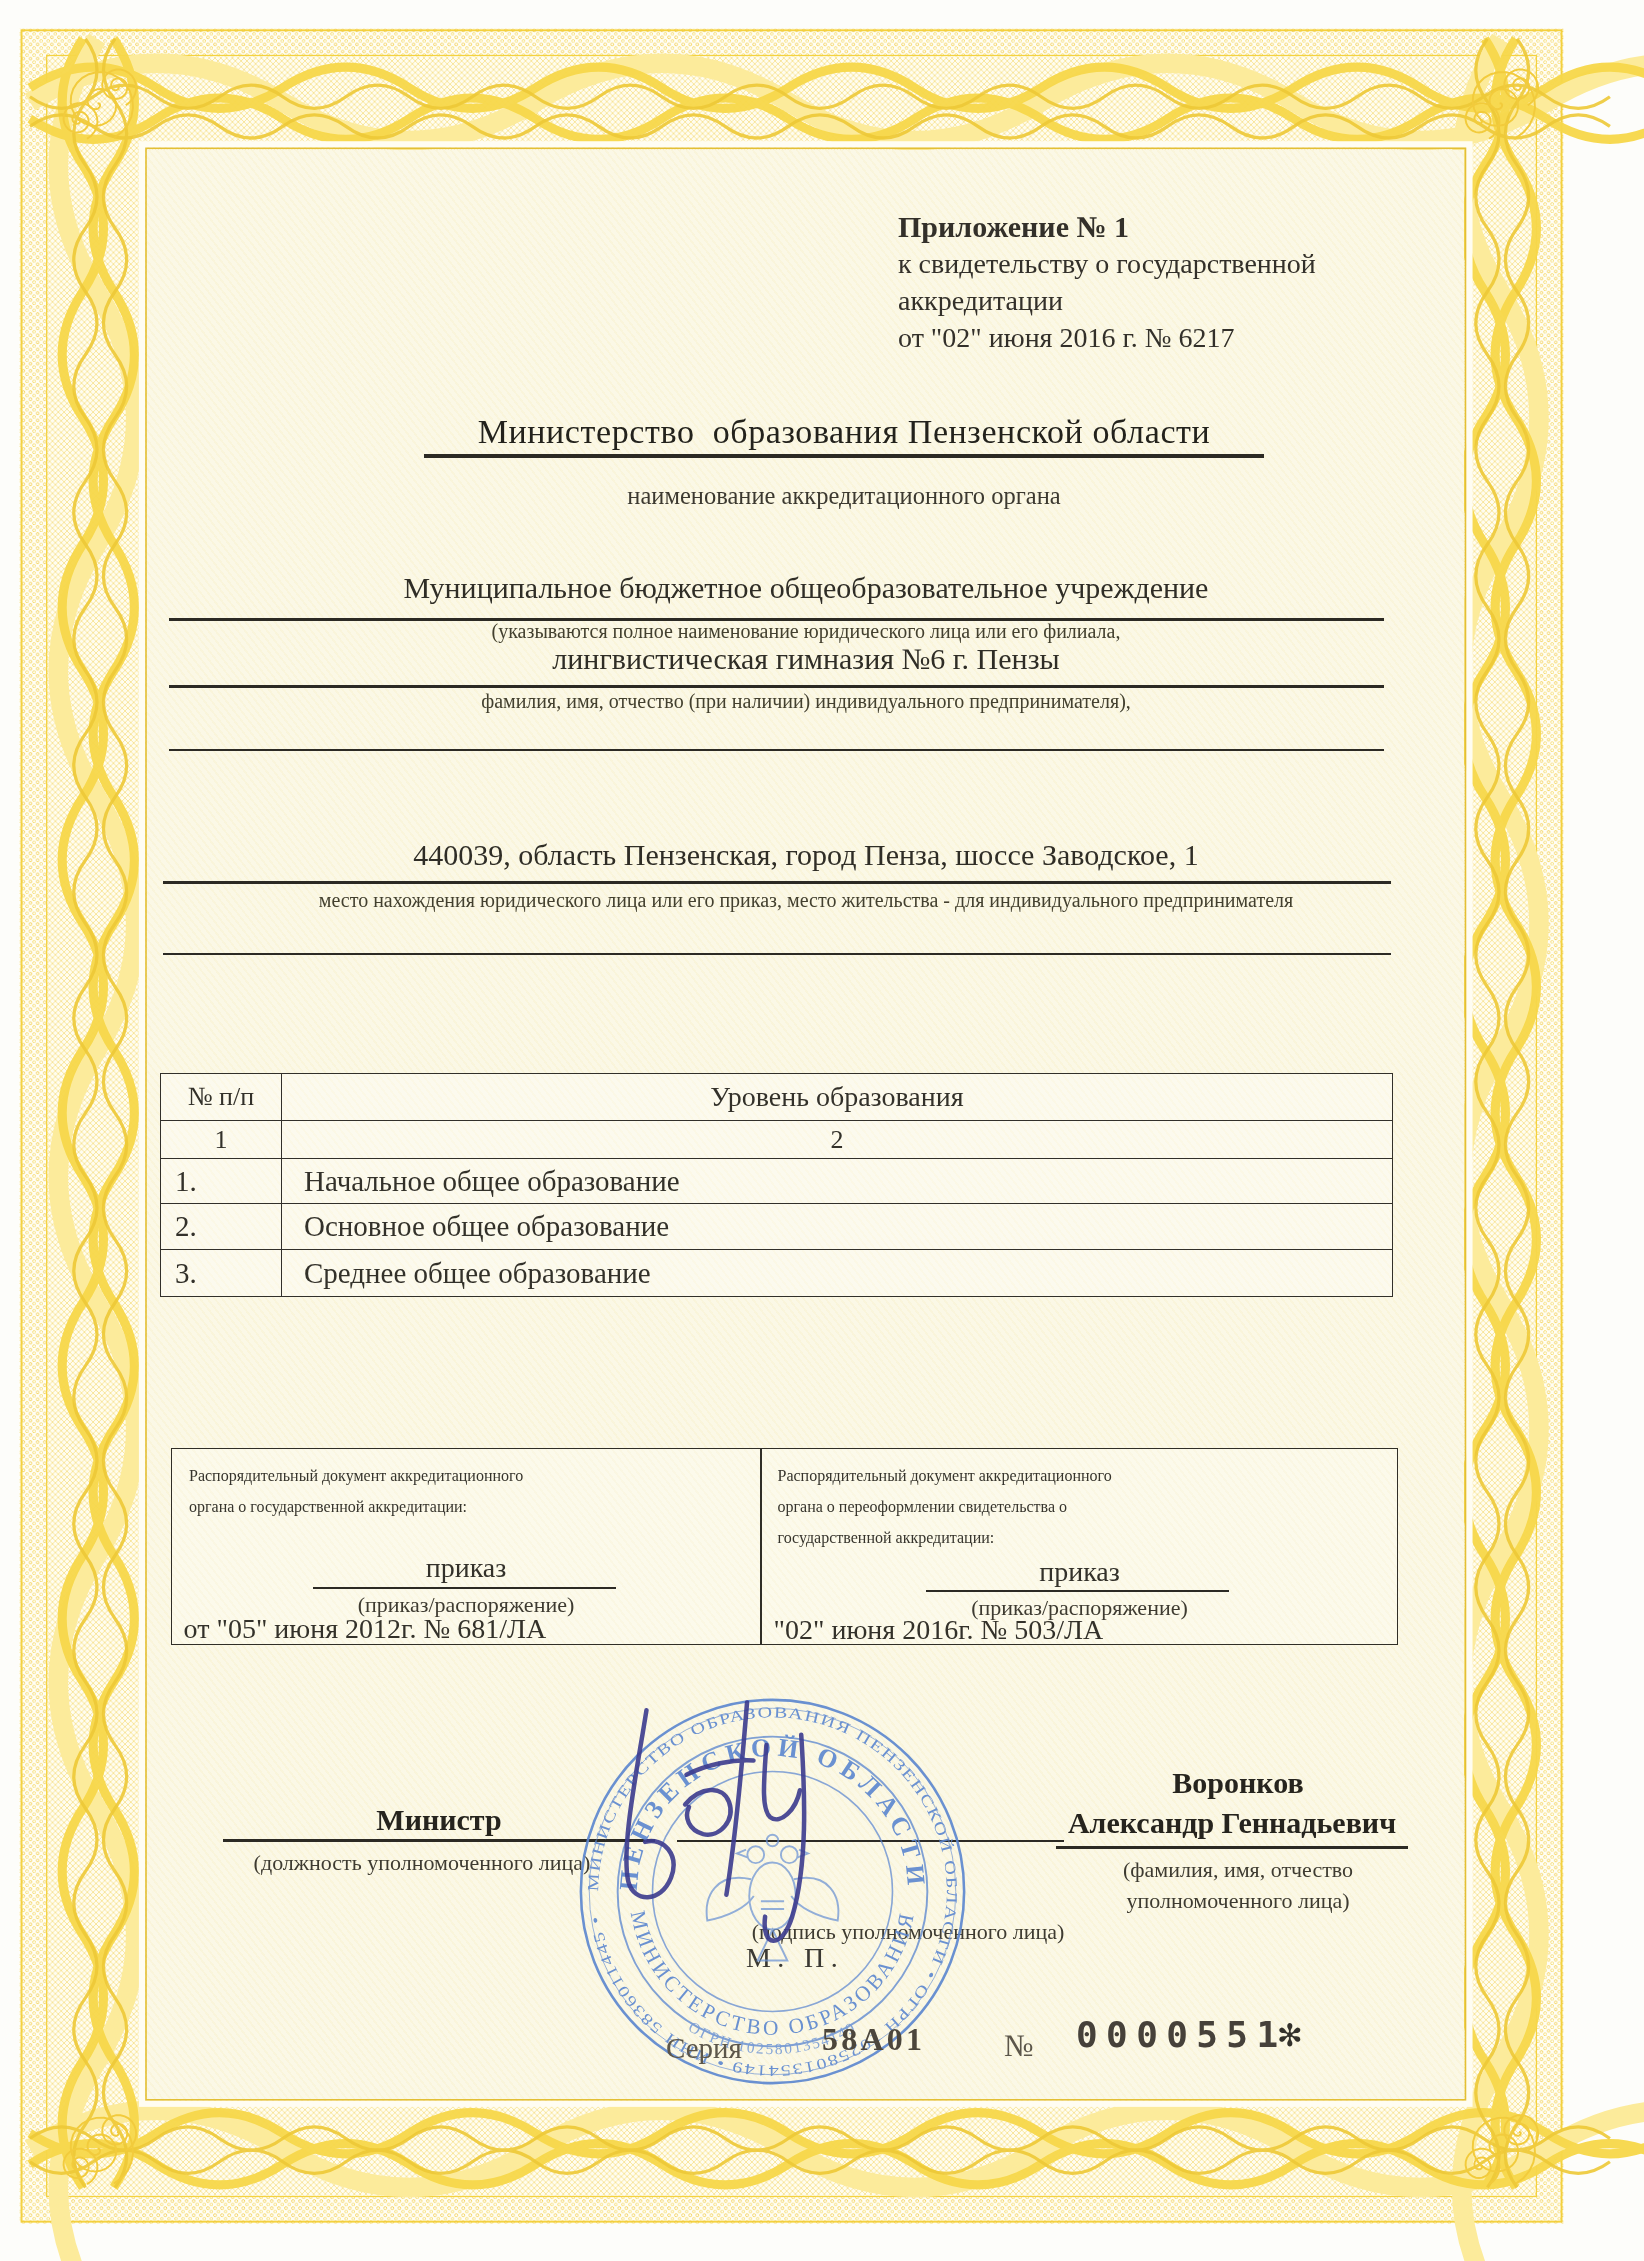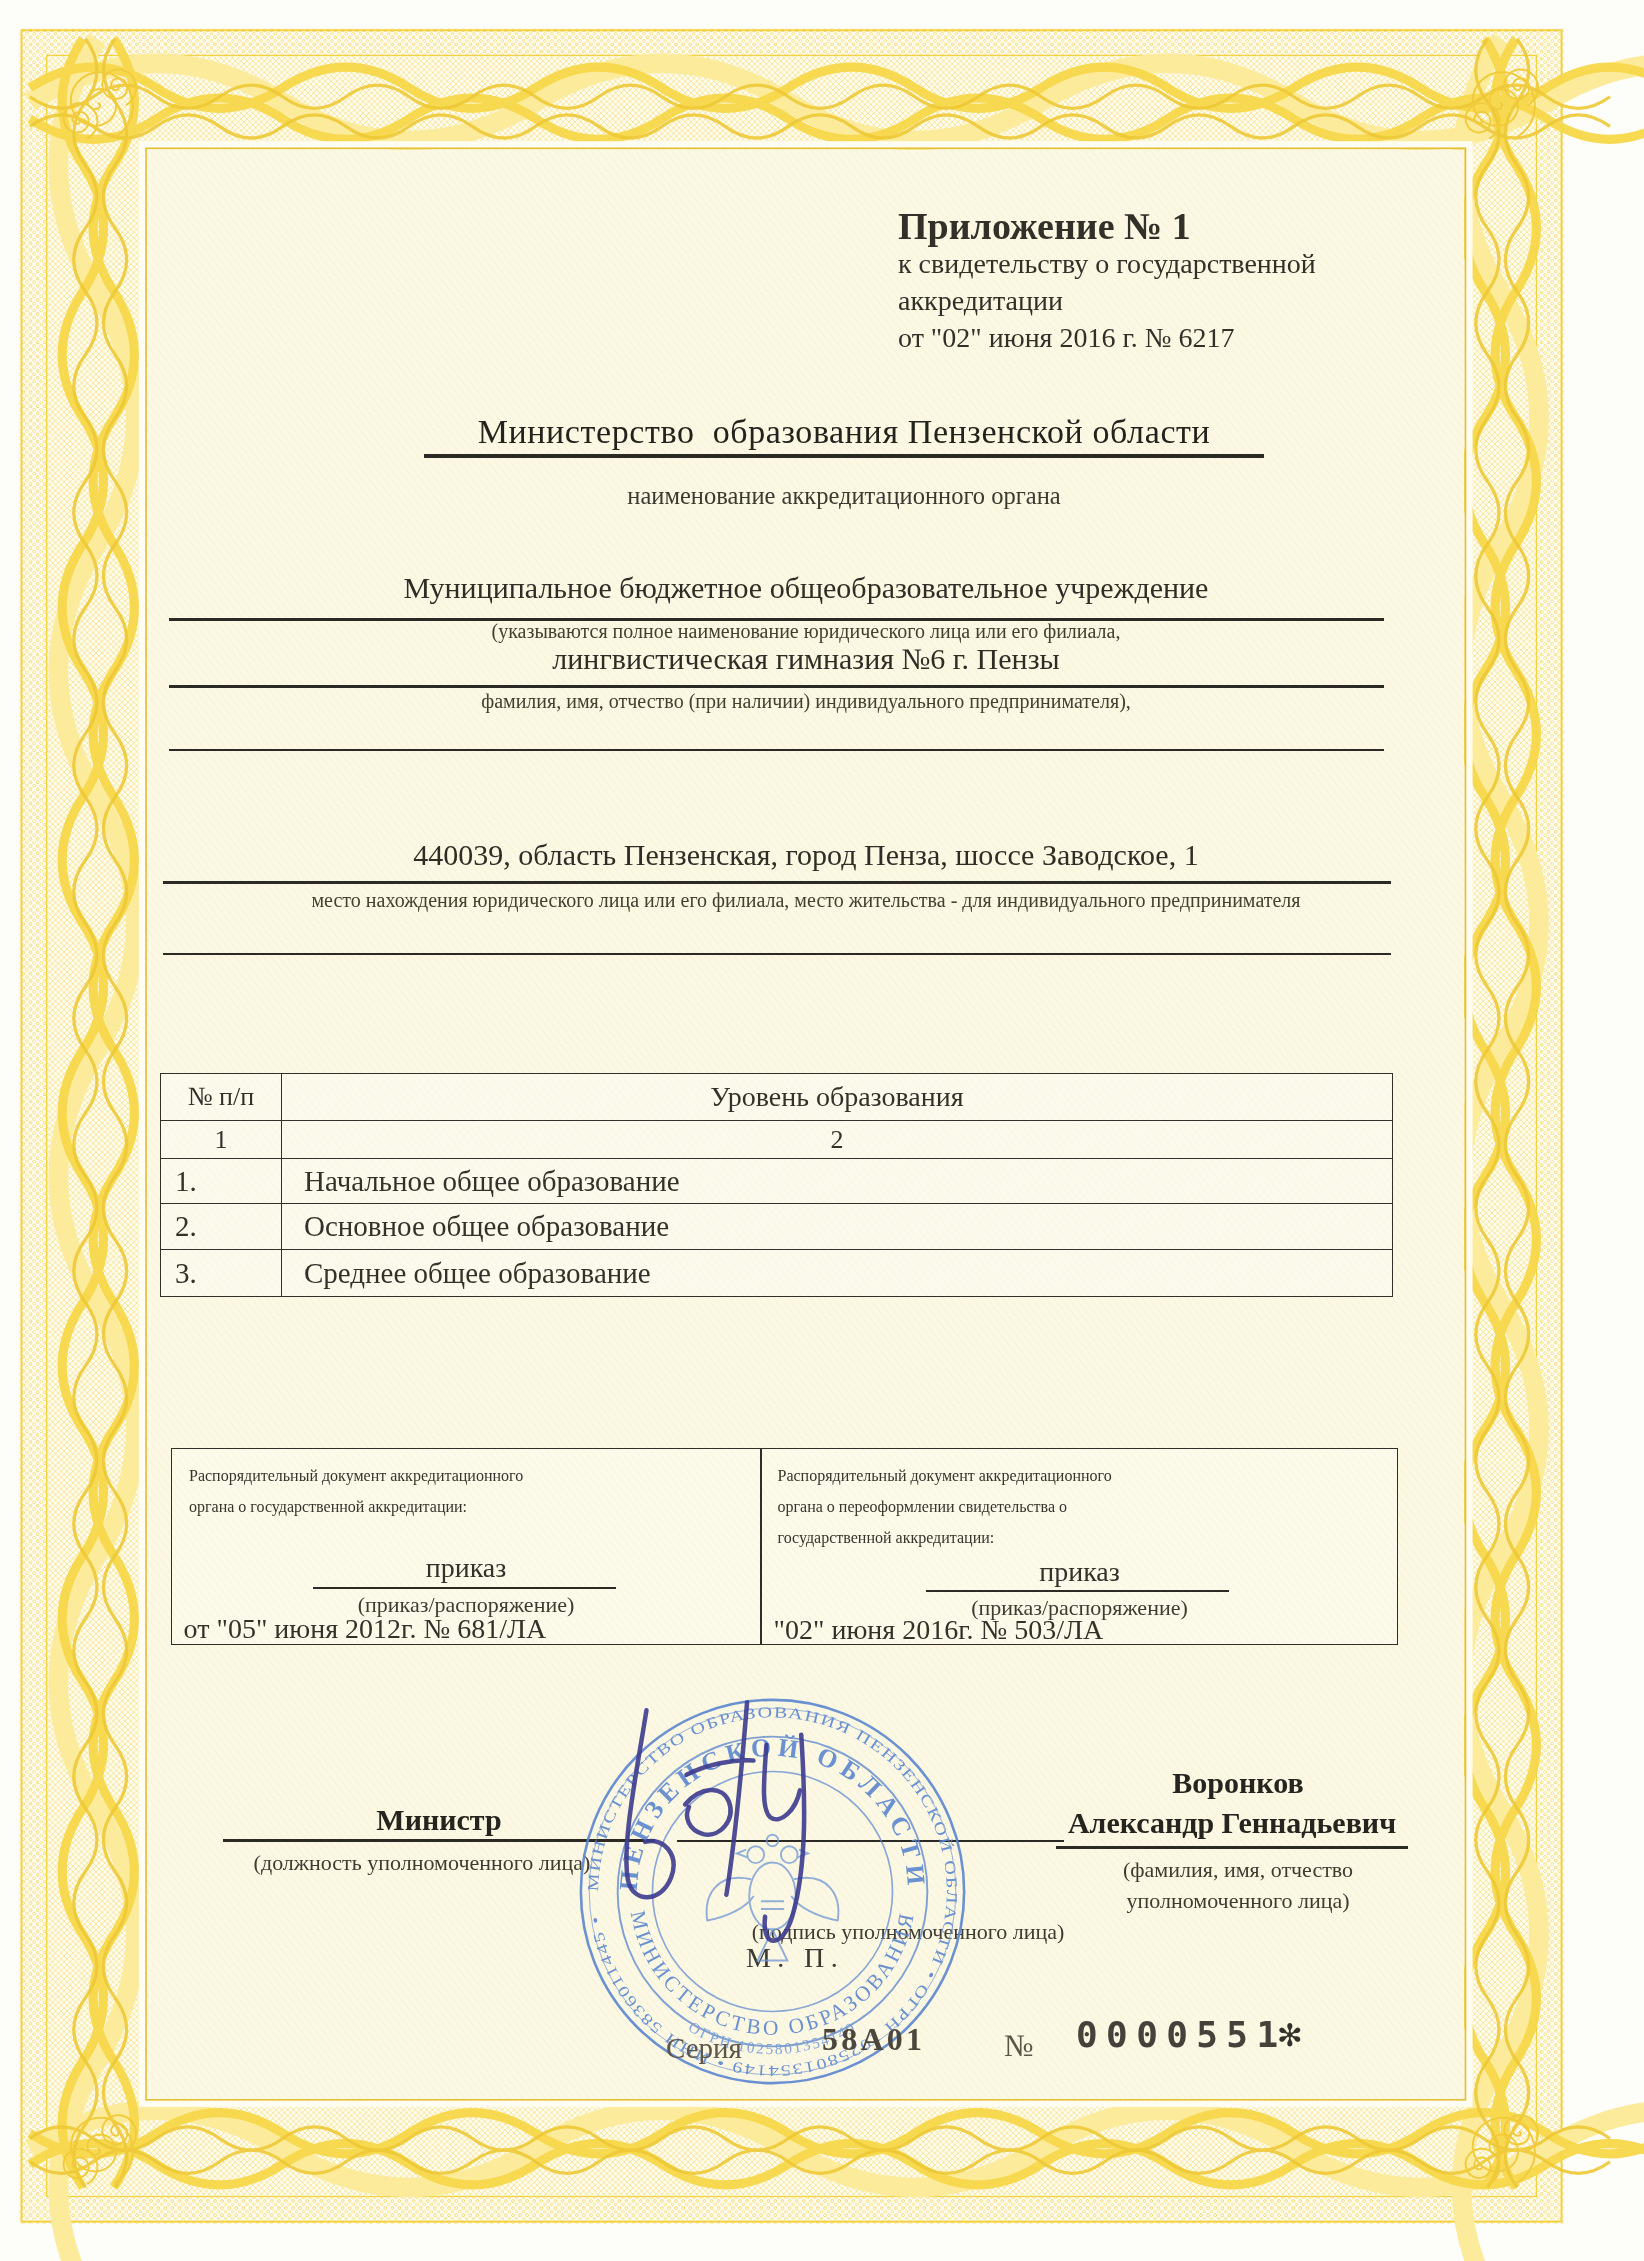--- a/index.html
+++ b/index.html
@@ -103,41 +103,41 @@
         <path d="M 2355 3306 L 2357.4 3306.5 L 2357.7 3307.3 L 2357.7 3308.3 L 2357.4 3309.3 L 2356.7 3310.3 L 2355.6 3311.2 L 2354.3 3311.7 L 2352.7 3311.8 L 2351.0 3311.5 L 2349.3 3310.7 L 2347.8 3309.4 L 2346.7 3307.6 L 2346.0 3305.5 L 2345.9 3303.1 L 2346.4 3300.6 L 2347.6 3298.3 L 2349.5 3296.2 L 2351.9 3294.6 L 2354.8 3293.7 L 2358.0 3293.5 L 2361.3 3294.1 L 2364.4 3295.6 L 2367.1 3298.0 L 2369.3 3301.1 L 2370.6 3304.7 L 2371.0 3308.7 L 2370.3 3312.8 L 2368.6 3316.7 L 2365.9 3320.2 L 2362.2 3322.9 L 2357.9 3324.7 L 2353.1 3325.4 L 2348.2 3324.9 L 2343.4 3323.0 L 2339.2 3320.0 L 2335.7 3315.9 L 2333.3 3311.0 L 2332.2 3305.4 L 2332.5 3299.7 L 2334.3 3294.0 L 2337.5 3288.9 L 2342.0 3284.6 L 2347.6 3281.6 L 2353.8 3279.9 L 2360.4 3279.9 L 2366.9 3281.6 L 2373.0 3284.9 L 2378.1 3289.6 L 2381.9 3295.7 L 2384.2 3302.6 L 2384.7 3310.0 L 2383.3 3317.4 L 2380.0 3324.4 L 2375.0 3330.4 L 2368.6 3335.1"></path>
       </g>
 
     <rect x="220" y="224" width="2058" height="3038" fill="none" stroke="#fffdf2" stroke-width="10"></rect>
     <rect x="226" y="230" width="2046" height="3026" fill="none" stroke="#e3bf35" stroke-width="2.5"></rect>
   </svg>
 
   <div class="content-bg"></div>
 
   <div class="abs hdr" style="left:898px;top:208px;width:510px;">
-    <div style="font-weight:bold;font-size:38px;">Приложение № 1</div>
+    <div style="font-weight:bold;font-size:30px;">Приложение № 1</div>
     <div>к свидетельству о государственной</div>
     <div>аккредитации</div>
     <div>от "02" июня 2016 г. № 6217</div>
   </div>
 
   <div class="abs ctr title" style="left:186px;top:413px;width:1316px;">Министерство  образования Пензенской области</div>
   <div class="rule" style="left:424px;top:454px;width:840px;height:3.9px;"></div>
   <div class="abs ctr" style="left:186px;top:482px;width:1316px;font-size:24.5px;color:#3c3930;">наименование аккредитационного органа</div>
 
   <div class="abs ctr big" style="left:148px;top:571px;width:1316px;">Муниципальное бюджетное общеобразовательное учреждение</div>
   <div class="rule" style="left:169px;top:618px;width:1215px;height:2.6px;"></div>
   <div class="abs ctr capsm" style="left:148px;top:620px;width:1316px;">(указываются полное наименование юридического лица или его филиала,</div>
   <div class="abs ctr big" style="left:148px;top:642px;width:1316px;">лингвистическая гимназия №6 г. Пензы</div>
   <div class="rule" style="left:169px;top:685px;width:1215px;height:2.6px;"></div>
   <div class="abs ctr capsm" style="left:148px;top:690px;width:1316px;">фамилия, имя, отчество (при наличии) индивидуального предпринимателя),</div>
   <div class="rule" style="left:169px;top:749px;width:1215px;height:1.9px;"></div>
 
   <div class="abs ctr big" style="left:148px;top:838px;width:1316px;">440039, область Пензенская, город Пенза, шоссе Заводское, 1</div>
   <div class="rule" style="left:163px;top:881px;width:1228px;height:2.6px;"></div>
-  <div class="abs ctr capsm" style="left:148px;top:889px;width:1316px;">место нахождения юридического лица или его филиала, место жительства - для индивидуального предпринимателя</div>
+  <div class="abs ctr capsm" style="left:148px;top:889px;width:1316px;">место нахождения юридического лица или его приказ, место жительства - для индивидуального предпринимателя</div>
   <div class="rule" style="left:163px;top:953px;width:1228px;height:1.9px;"></div>
 
   <div class="tbl">
     <div class="trow" style="height:46px;">
       <div class="c1 cell" style="justify-content:center;font-size:26px;">№ п/п</div>
       <div class="c2 cell" style="justify-content:center;font-size:28px;">Уровень образования</div>
     </div>
     <div class="trow" style="height:37px;">
       <div class="c1 cell" style="justify-content:center;font-size:26px;">1</div>
       <div class="c2 cell" style="justify-content:center;font-size:26px;">2</div>

